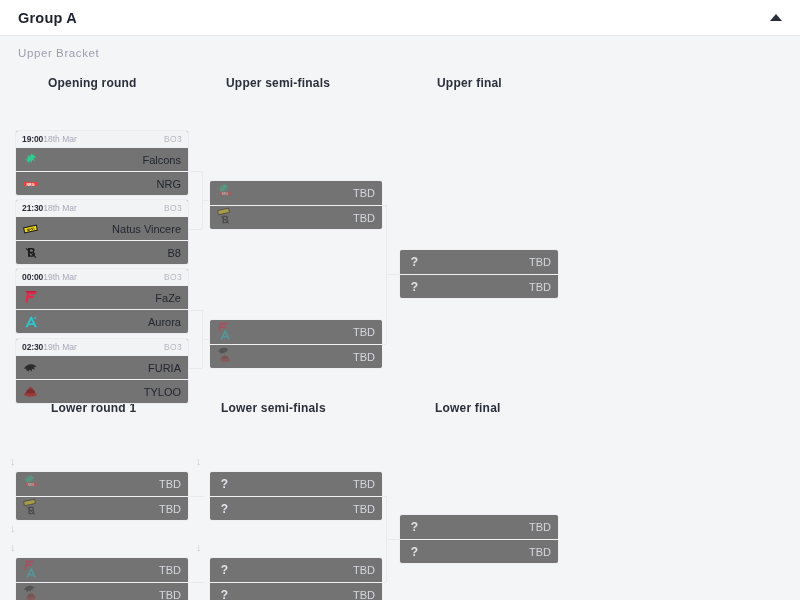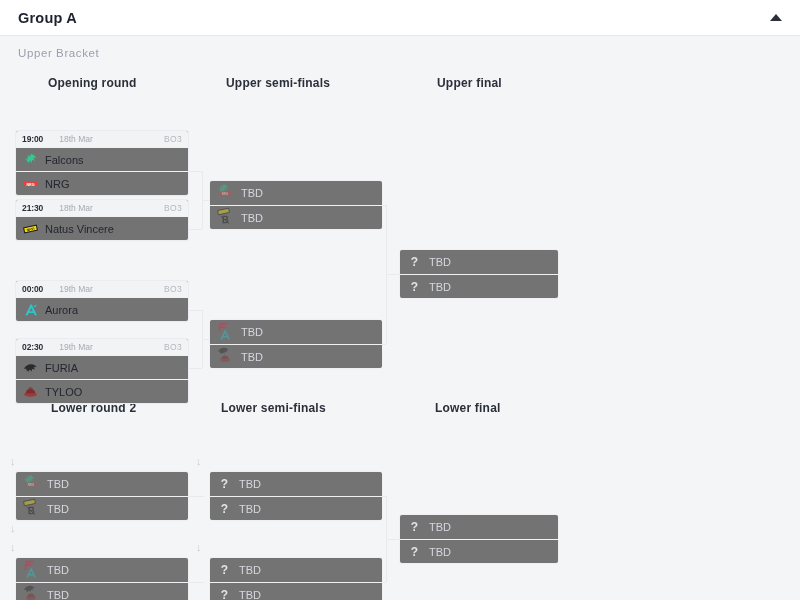--- a/index.html
+++ b/index.html
@@ -68,29 +68,30 @@
 
   .m-head {
     height: 16px;
     background: #f2f3f5;
     display: flex;
     align-items: center;
     padding: 0 6px;
     font-size: 8.5px;
   }
   .m-time { font-weight: bold; color: #2b2f3a; letter-spacing: -.1px; }
-  .m-date { color: #a6aab6; margin-left: 16px; }
+  .m-date { color: #a6aab6; margin-left: 0; }
   .m-bo   { margin-left: auto; color: #b3b7c2; letter-spacing: .3px; }
 
   .m-row {
     height: 24px;
     display: flex;
     align-items: center;
     padding: 0 7px;
     border-top: 1px solid #f1f1f4;
+    justify-content: space-between;
   }
   .m-row:first-of-type { border-top: none; }
   .m-name {
     font-size: 11px;
     color: #23262f;
     margin-left: 7px;
     white-space: nowrap;
   }
   .m-row.faded .m-name { color: #d6d8de; }
 
@@ -151,21 +152,21 @@
 
 <div class="stage">
 
   <div class="bracket-label" style="left:18px; top:11px;">Upper Bracket</div>
   <div class="bracket-label" style="left:18px; top:338px;">Lower Bracket</div>
 
   <div class="round-title" style="left:48px;  top:40px;">Opening round</div>
   <div class="round-title" style="left:226px; top:40px;">Upper semi-finals</div>
   <div class="round-title" style="left:437px; top:40px;">Upper final</div>
 
-  <div class="round-title" style="left:51px;  top:365px;">Lower round 2</div>
+  <div class="round-title" style="left:51px;  top:365px;">Lower round 1</div>
   <div class="round-title" style="left:221px; top:365px;">Lower semi-finals</div>
   <div class="round-title" style="left:435px; top:365px;">Lower final</div>
 
   <div class="conn h" style="left:188px; top:135px; width:14px;"></div>
   <div class="conn h" style="left:188px; top:193px; width:14px;"></div>
   <div class="conn v" style="left:202px; top:135px; height:58px;"></div>
   <div class="conn h" style="left:202px; top:164px; width:8px;"></div>
 
   <div class="conn h" style="left:188px; top:274px; width:14px;"></div>
   <div class="conn h" style="left:188px; top:332px; width:14px;"></div>
@@ -227,27 +228,45 @@
       <span class="logo">
         <svg width="15" height="10" viewBox="0 0 15 10">
             <g transform="rotate(-12 7.5 5)">
               <rect x="1" y="2.5" width="13" height="5" fill="#f1d90a" stroke="#1a1a1a" stroke-width="1"></rect>
               <text x="7.5" y="6.4" font-size="3.4" fill="#1a1a1a" text-anchor="middle" font-family="Liberation Sans, sans-serif" font-weight="bold">NAVI</text>
             </g>
           </svg>
       </span>
       <span class="m-name">Natus Vincere</span>
     </div>
-  </div>
-
-  <div class="match" style="left:16px; top:245px;">
+    <div class="m-row">
+      <span class="logo">
+        <svg width="14" height="14" viewBox="0 0 14 14">
+            <path d="M4 2h4.2c1.5 0 2.4.8 2.4 2 0 .9-.5 1.6-1.3 1.9 1 .3 1.7 1.1 1.7 2.2 0 1.6-1.2 2.6-3 2.6H4V2zm1.9 1.6v2.1h1.9c.7 0 1.1-.4 1.1-1s-.4-1.1-1.1-1.1H5.9zm0 3.5v2.3h2.1c.8 0 1.3-.4 1.3-1.1 0-.7-.5-1.2-1.3-1.2H5.9z" fill="#1a1a1a"></path>
+            <path d="M2 2.4 L12 11.6" stroke="#1a1a1a" stroke-width="1.1"></path>
+          </svg>
+      </span>
+      <span class="m-name">B8</span>
+    </div>
+  </div>
+
+  <div class="match" style="left:16px; top:233px;">
     <div class="m-head">
       <span class="m-time">00:00</span>
       <span class="m-date">19th Mar</span>
       <span class="m-bo">BO3</span>
+    </div>
+    <div class="m-row">
+      <span class="logo">
+        <svg width="14" height="13" viewBox="0 0 14 13">
+            <path d="M1 1h12l-1.6 2.3H5.2l-.3 1.4h5.5L9 7H4.4l-.9 4.6H1.3L3 1.6z" fill="#e6294b"></path>
+            <rect x="2" y="0" width="10" height="1.4" fill="#c01e3c"></rect>
+          </svg>
+      </span>
+      <span class="m-name">FaZe</span>
     </div>
     <div class="m-row">
       <span class="logo">
         <svg width="14" height="14" viewBox="0 0 14 14">
             <path d="M6.6 1.6 1.4 12.2h2.3l1-2.2h5l1 2.2h2.3L7.8 1.6zm.6 3.1 1.6 3.5H5.6z" fill="#2ec4c9"></path>
             <path d="M9.5 3.2 12.6 1.3 11.6 4.3z" fill="#2ec4c9"></path>
           </svg>
       </span>
       <span class="m-name">Aurora</span>
     </div>

